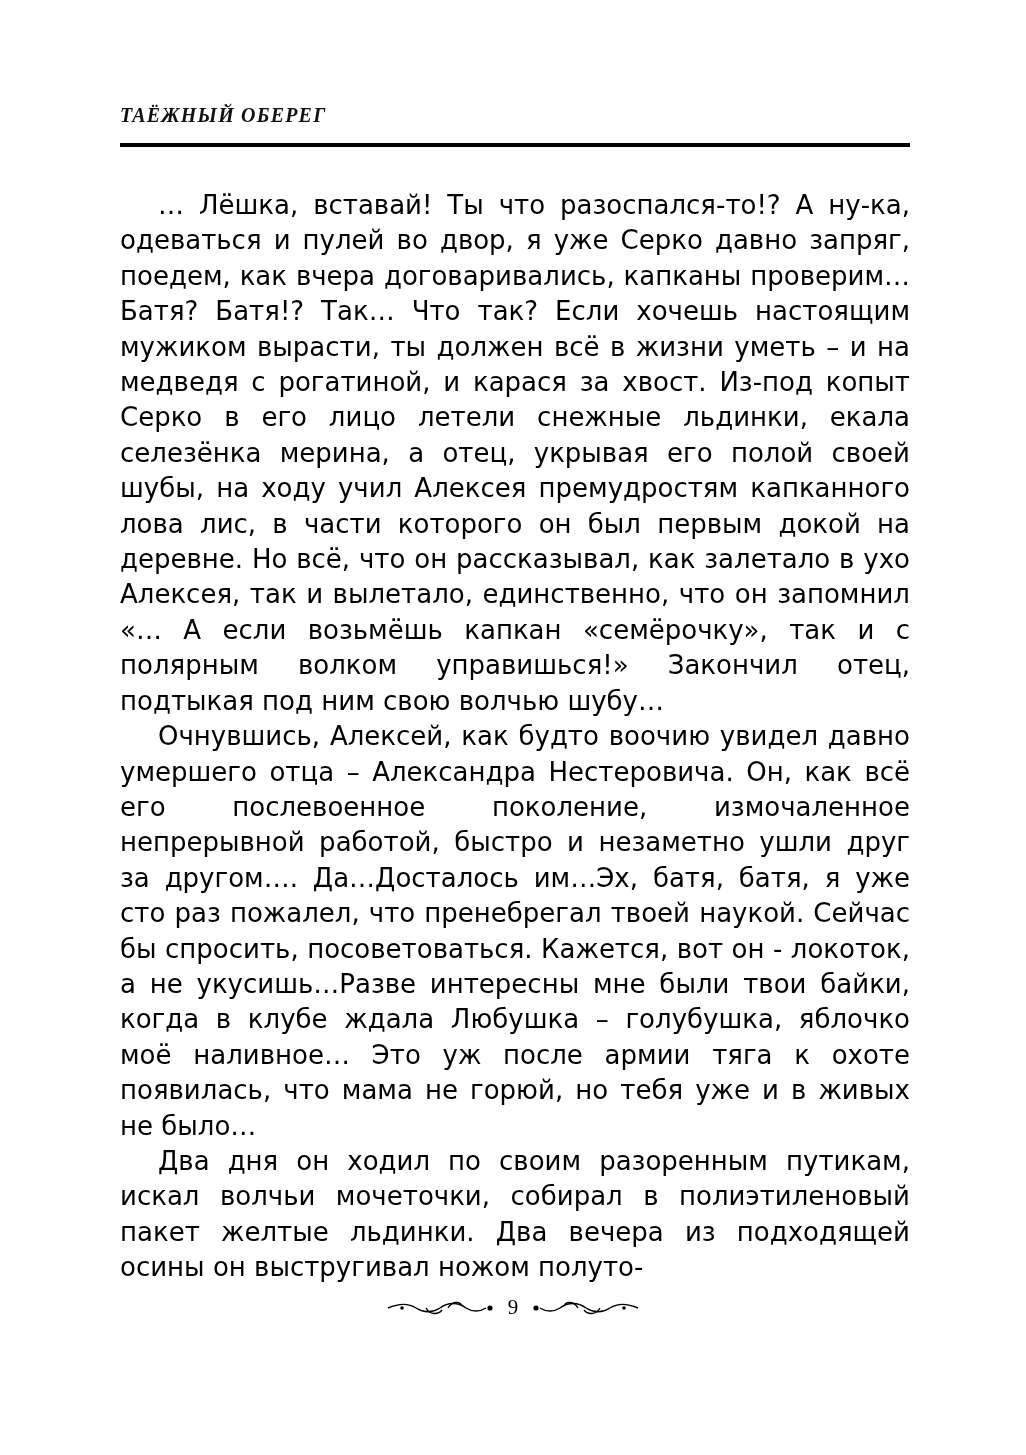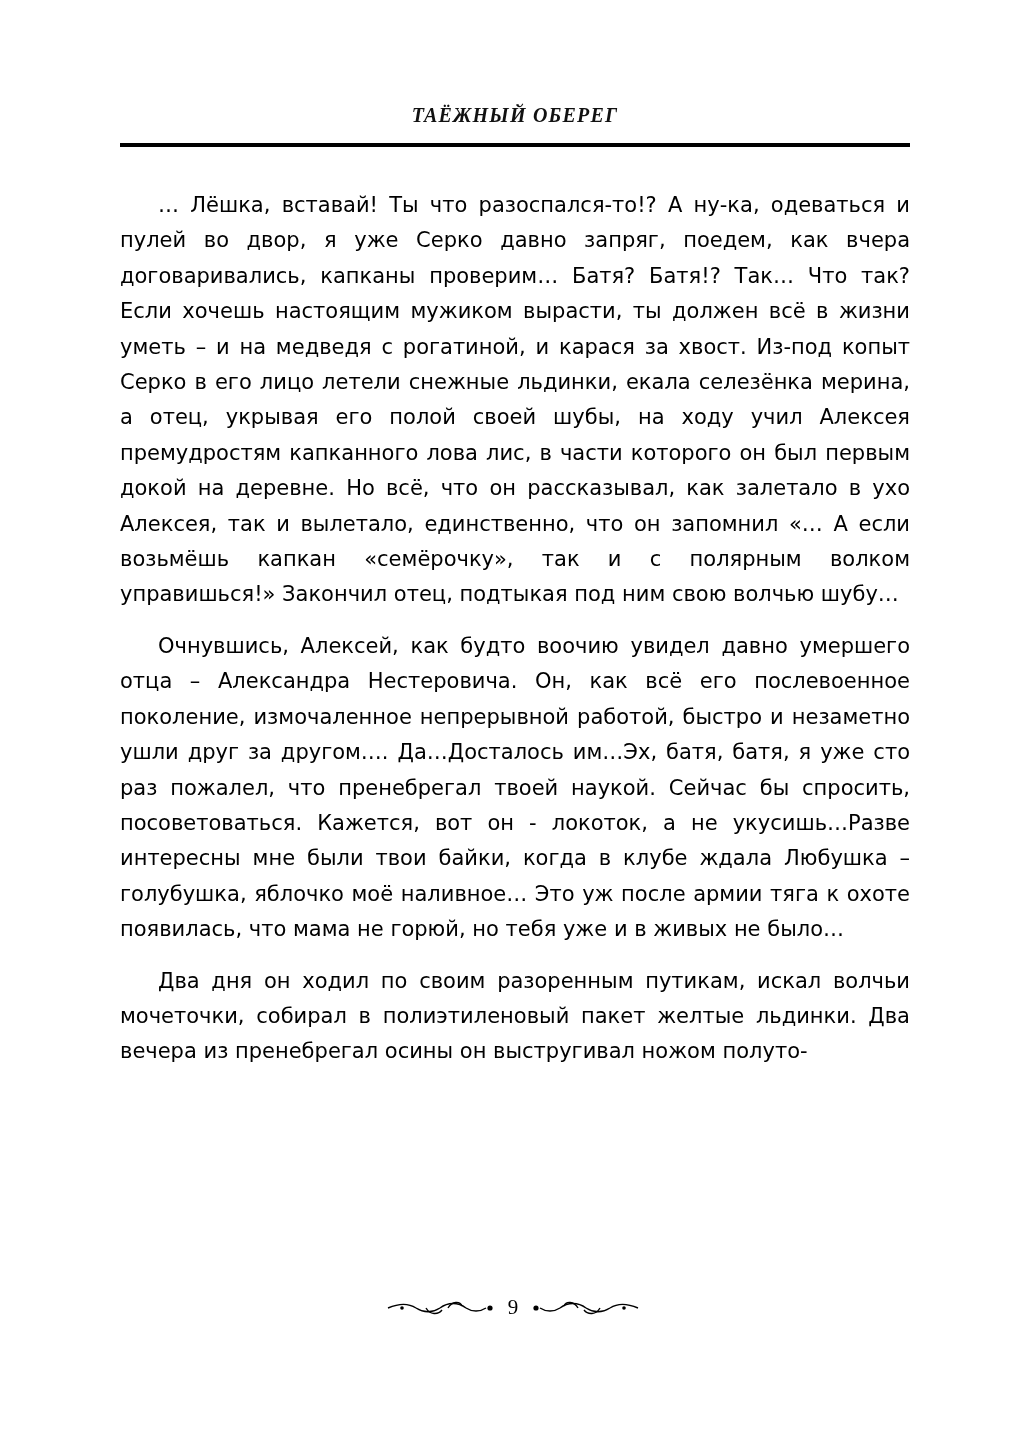--- a/index.html
+++ b/index.html
@@ -20,21 +20,21 @@
     left: 0; top: 0;
     width: 1026px;
     height: 1455px;
     box-sizing: border-box;
   }
   .header {
     position: absolute;
     left: 120px;
     top: 104px;
     width: 790px;
-    text-align: center;
+    text-align: left;
   }
   .header-title {
     font-family: "Liberation Serif", serif;
     font-style: italic;
     font-weight: bold;
     font-size: 20px;
     letter-spacing: 1.2px;
     color: #111111;
     display: inline-block;
   }
@@ -47,30 +47,30 @@
     background: #000000;
   }
   .content {
     position: absolute;
     left: 120px;
     top: 188px;
     width: 790px;
   }
   .para {
     font-family: "DejaVu Sans", sans-serif;
-    font-size: 21px;
+    font-size: 26px;
     line-height: 35.4px;
     text-align: justify;
     text-justify: inter-word;
     margin: 0;
     text-indent: 38px;
     hyphens: manual;
   }
   .para + .para {
-    margin-top: 16px;
+    margin-top: 0;
   }
   .footer {
     position: absolute;
     left: 0;
     top: 1295px;
     width: 1026px;
     text-align: center;
   }
   .orn-wrap {
     display: inline-flex;
@@ -95,21 +95,21 @@
 <div class="page">
 
   <div class="header">
     <span class="header-title">ТАЁЖНЫЙ ОБЕРЕГ</span>
   </div>
   <div class="header-rule"></div>
 
   <div class="content">
     <p class="para">… Лёшка, вставай! Ты что разоспался-то!? А ну-ка, одеваться и пулей во двор, я уже Серко давно запряг, поедем, как вчера договаривались, капканы проверим… Батя? Батя!? Так… Что так? Если хочешь настоящим мужиком вырасти, ты должен всё в жизни уметь – и на медведя с рогатиной, и карася за хвост. Из-под копыт Серко в его лицо летели снежные льдинки, екала селезёнка мерина, а отец, укрывая его полой своей шубы, на ходу учил Алексея премудростям капканного лова лис, в части которого он был первым докой на деревне. Но всё, что он рассказывал, как залетало в ухо Алексея, так и вылетало, единственно, что он запомнил «… А если возьмёшь капкан «семёрочку», так и с полярным волком управишься!» Закончил отец, подтыкая под ним свою волчью шубу…</p>
     <p class="para">Очнувшись, Алексей, как будто воочию увидел давно умершего отца – Александра Нестеровича. Он, как всё его послевоенное поколение, измочаленное непрерывной работой, быстро и незаметно ушли друг за другом…. Да…Досталось им…Эх, батя, батя, я уже сто раз пожалел, что пренебрегал твоей наукой. Сейчас бы спросить, посоветоваться. Кажется, вот он - локоток, а не укусишь…Разве интересны мне были твои байки, когда в клубе ждала Любушка – голубушка, яблочко моё наливное… Это уж после армии тяга к охоте появилась, что мама не горюй, но тебя уже и в живых не было…</p>
-    <p class="para">Два дня он ходил по своим разоренным путикам, искал волчьи мочеточки, собирал в полиэтиленовый пакет желтые льдинки. Два вечера из пренебрегал осины он выстругивал ножом полуто-</p>
+    <p class="para">Два дня он ходил по своим разоренным путикам, искал волчьи мочеточки, собирал в полиэтиленовый пакет желтые льдинки. Два вечера из подходящей осины он выстругивал ножом полуто-</p>
   </div>
 
   <div class="footer">
     <span class="orn-wrap">
       <svg class="orn" width="110" height="22" viewBox="0 0 110 22">
         <g fill="none" stroke="#000000" stroke-width="1.4">
           <path d="M2 11 C 14 6, 22 6, 30 11"></path>
           <path d="M30 11 C 38 16, 46 16, 54 11"></path>
           <path d="M54 11 C 62 5, 72 5, 80 11"></path>
           <path d="M80 11 C 86 15, 94 15, 100 11"></path>

